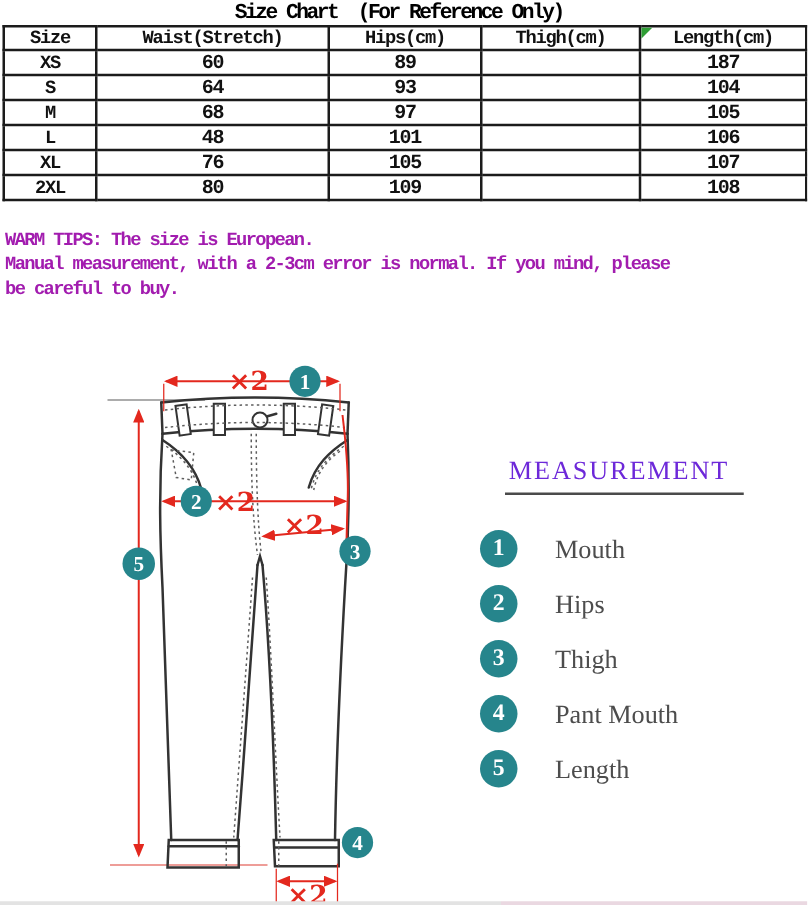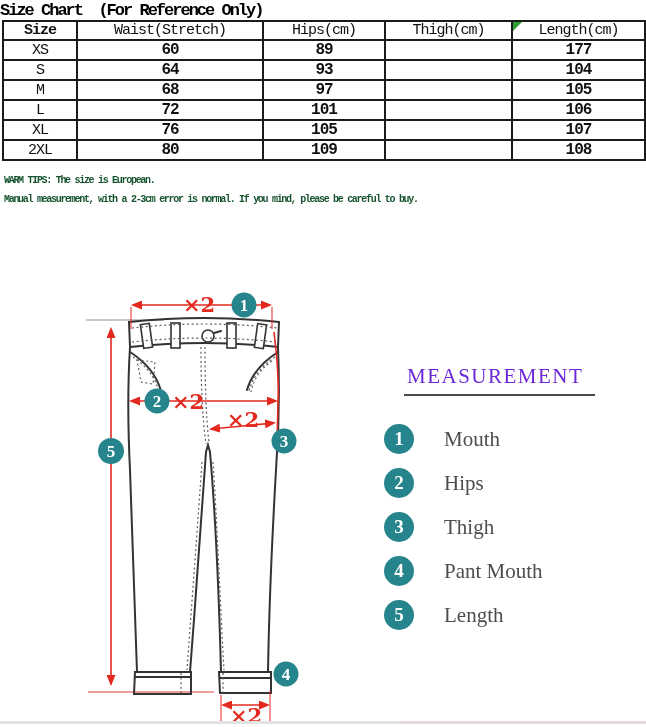--- a/index.html
+++ b/index.html
@@ -1,38 +1,38 @@
 <!DOCTYPE html>
 <html style="--accent-red: #e3281e; --badge-teal: #26858c; --unit-red: #e02b20;"><head>
 <meta charset="utf-8">
 <style>
   html,body{margin:0;padding:0;background:#fff;}
   .page{position:relative;width:646px;height:727px;background:#fff;overflow:hidden;
         font-family:"Liberation Mono","DejaVu Sans Mono",monospace;color:#111;}
 
   
-  .chart-title{position:absolute;top:1px;left:0;width:638px;text-align:left;
+  .chart-title{position:absolute;top:1px;left:0;width:638px;text-align:center;
     font-size:17px;font-weight:bold;letter-spacing:-2px;white-space:pre;color:#000;}
 
   
   table.size-table{position:absolute;top:20px;left:2px;width:642px;
     border-collapse:collapse;table-layout:fixed;border-radius:27px;}
   .size-table th,.size-table td{border:2px solid #1b1b1b;height:17px;padding:0;
     text-align:center;vertical-align:middle;font-size:15px;letter-spacing:-1px;
-    font-weight:normal;overflow:hidden;position:relative;}
+    font-weight:bold;overflow:hidden;position:relative;}
   .size-table th.col-size{font-weight:bold;}
   .size-table td.num{font-weight:bold;font-size:16px;}
   .corner-flag{position:absolute;top:0;left:0;width:0;height:0;
     border-top:9px solid #2f9e35;border-right:9px solid transparent;}
 
   
   .unit-note{position:absolute;top:156px;left:4px;font-size:20px;font-weight:bold;
     letter-spacing:-1.2px;color:var(--unit-red,#e02b20);white-space:pre;}
-  .tips{position:absolute;top:171px;left:4px;width:548px;font-size:10px;
-    font-weight:bold;letter-spacing:-1.3px;line-height:19.3px;color:#14532d;}
+  .tips{position:absolute;top:183px;left:4px;width:548px;font-size:15px;
+    font-weight:bold;letter-spacing:-1.3px;line-height:19.3px;color:#a21caf;}
   .tips p{margin:0;}
 
   
   svg.diagram{position:absolute;top:285px;left:0;}
   .outline{stroke:#333;stroke-width:2;fill:none;stroke-linecap:round;}
   .outline-fill{stroke:#333;stroke-width:1.6;fill:#fff;}
   .stitch{stroke:#5d5d5d;stroke-width:1.2;fill:none;stroke-dasharray:2 2.6;}
   .red-line{stroke:var(--accent-red,#e3281e);stroke-width:1.6;fill:none;}
   .red-thin{stroke:var(--accent-red,#e3281e);stroke-width:1;fill:none;}
   .red-soft{stroke:#e87d76;stroke-width:1.3;fill:none;}
@@ -80,39 +80,39 @@
       <th>Waist(Stretch)</th>
       <th>Hips(cm)</th>
       <th>Thigh(cm)</th>
       <th><span class="corner-flag"></span><span>Length(cm)</span></th>
     </tr>
     <tr>
       <td>XS</td>
       <td class="num">60</td>
       <td class="num">89</td>
       <td class="num"></td>
-      <td class="num">177</td>
+      <td class="num">187</td>
     </tr>
     <tr>
       <td>S</td>
       <td class="num">64</td>
       <td class="num">93</td>
       <td class="num"></td>
       <td class="num">104</td>
     </tr>
     <tr>
       <td>M</td>
       <td class="num">68</td>
       <td class="num">97</td>
       <td class="num"></td>
       <td class="num">105</td>
     </tr>
     <tr>
       <td>L</td>
-      <td class="num">72</td>
+      <td class="num">48</td>
       <td class="num">101</td>
       <td class="num"></td>
       <td class="num">106</td>
     </tr>
     <tr>
       <td>XL</td>
       <td class="num">76</td>
       <td class="num">105</td>
       <td class="num"></td>
       <td class="num">107</td>

